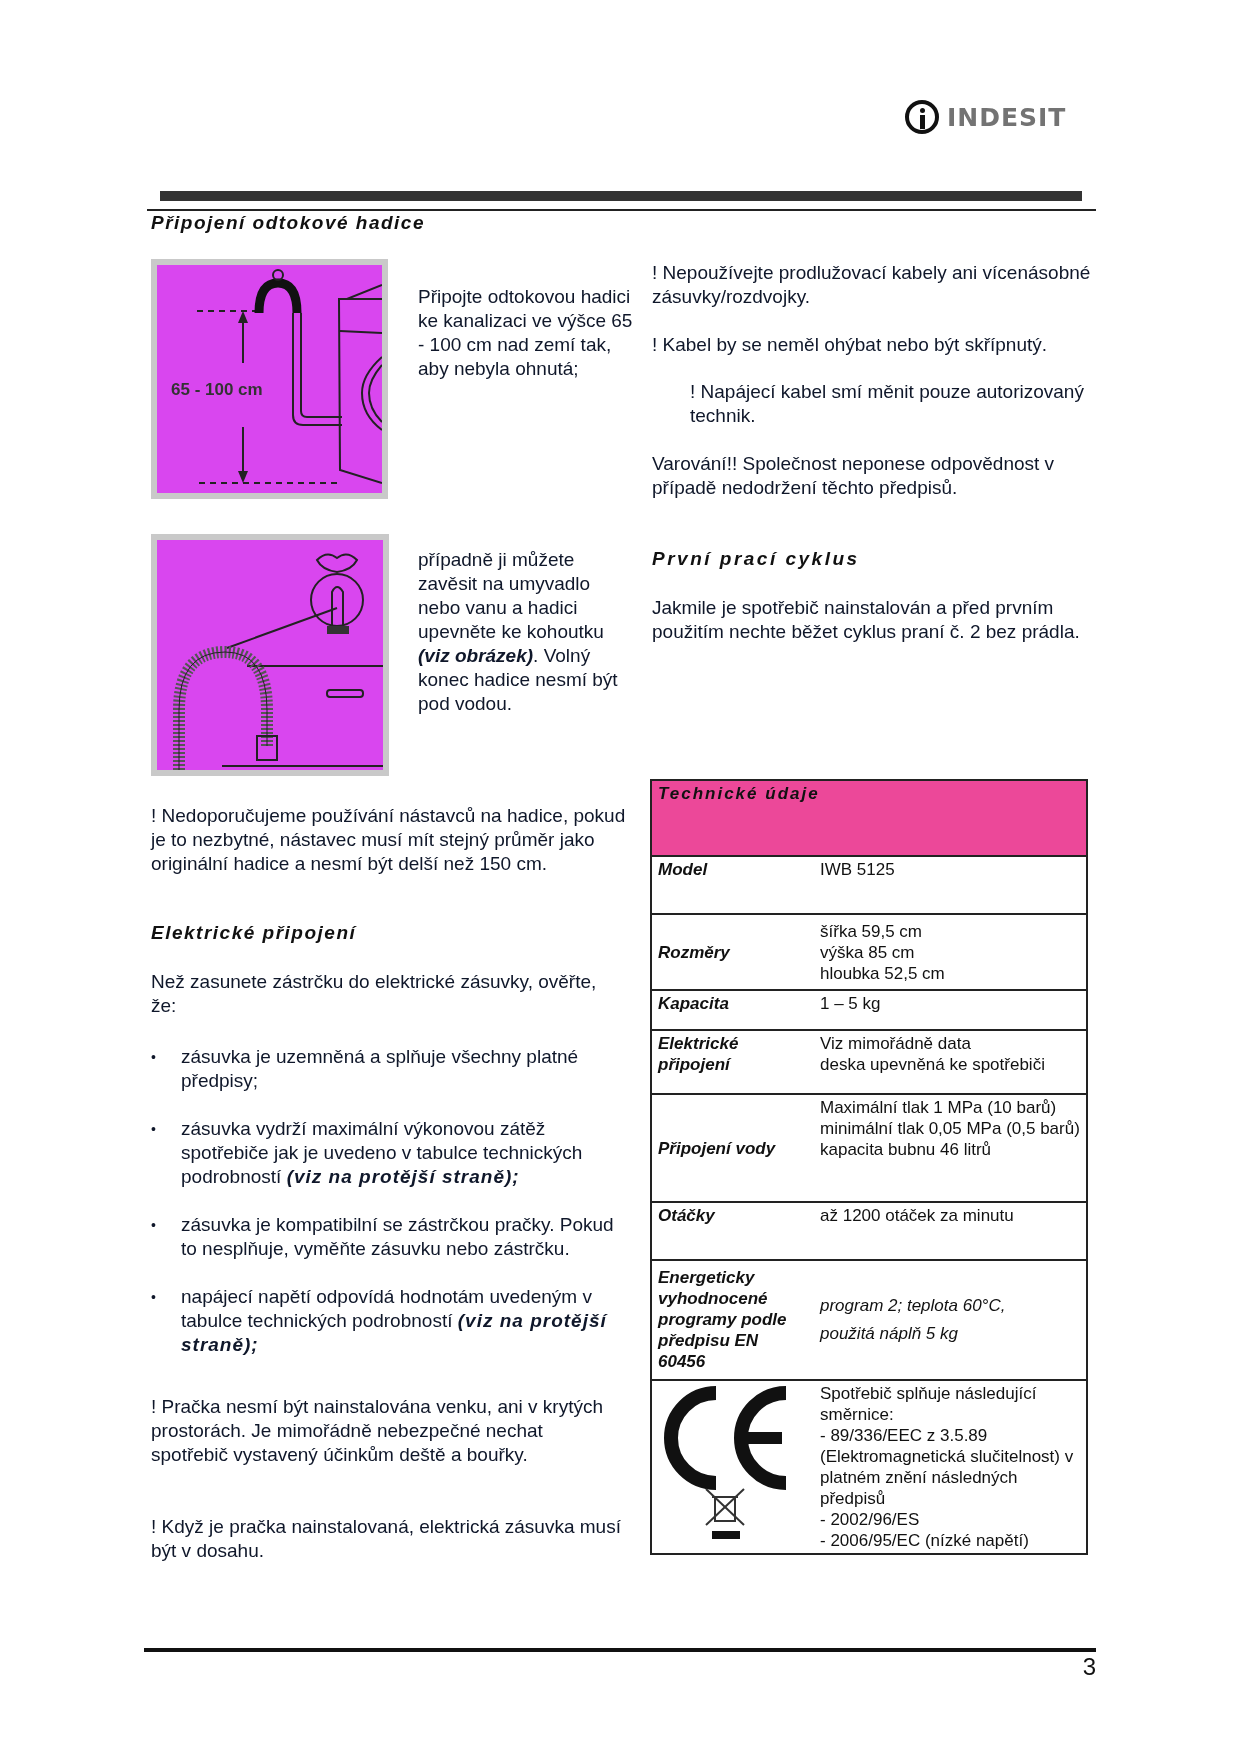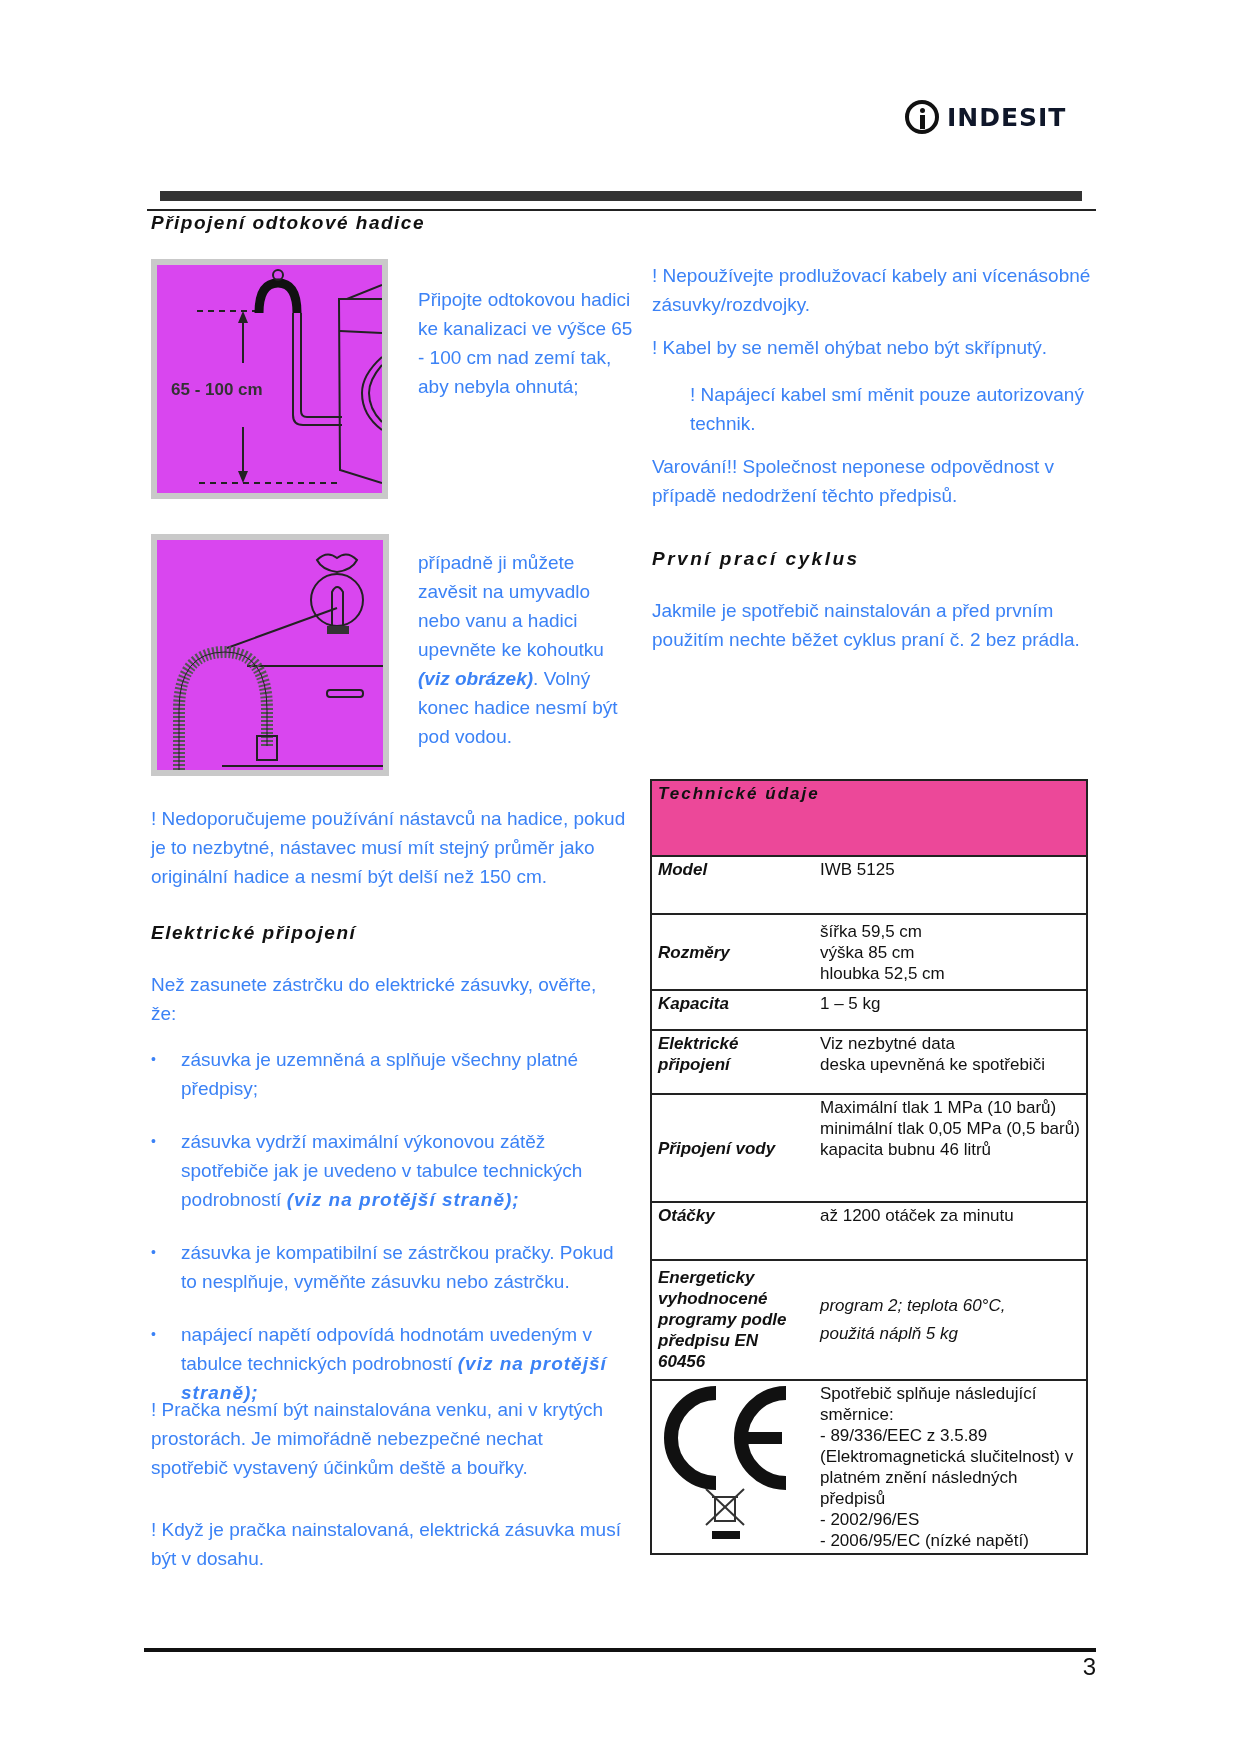--- a/index.html
+++ b/index.html
@@ -1,30 +1,30 @@
 <!DOCTYPE html>
 <html><head>
   <meta charset="utf-8">
   <style>
     html, body { margin: 0; padding: 0; background: #ffffff; }
     body { width: 1241px; height: 1753px; position: relative; overflow: hidden;
            font-family: "Liberation Sans", sans-serif; color: #111; }
     .abs { position: absolute; }
-    .txt { font-size: 19px; line-height: 29px; color: #3b82f6; }
+    .txt { font-size: 19px; line-height: 24px; color: #0f172a; }
     .h-it { font-weight: bold; font-style: italic; letter-spacing: 1.5px; font-size: 19px; }
     .bi { font-weight: bold; font-style: italic; letter-spacing: 1px; }
     p { margin: 0; }
 
     
     #logo { left: 905px; top: 96px; width: 180px; height: 42px; display: flex; align-items: center; }
     #logo .ring { width: 34px; height: 34px; border: 4px solid #111; border-radius: 50%; box-sizing: border-box;
                   position: relative; margin-right: 8px; }
     #logo .ring::before { content: ""; position: absolute; left: 11px; top: 4px; width: 5px; height: 5px; background: #111; border-radius: 50%; }
     #logo .ring::after  { content: ""; position: absolute; left: 11px; top: 11px; width: 5px; height: 14px; background: #111; }
-    #logo .word { font-family: "DejaVu Sans", sans-serif; font-weight: bold; font-size: 25px; letter-spacing: 1px; color: #0f172a; }
+    #logo .word { font-family: "DejaVu Sans", sans-serif; font-weight: bold; font-size: 25px; letter-spacing: 1px; color: #737373; }
 
     
     #rule-thick { left: 160px; top: 191px; width: 922px; height: 10px; background: #333; }
     #rule-thin  { left: 147px; top: 209px; width: 949px; height: 2px; background: #222; }
     #rule-foot  { left: 144px; top: 1648px; width: 952px; height: 4px; background: #111; }
     #page-num   { right: 145px; top: 1653px; font-size: 24px; }
 
     
     .figframe { border: 6px solid #c9c9c9; background: #d946ef; box-sizing: border-box; overflow: hidden; }
     #fig1 { left: 151px; top: 259px; width: 237px; height: 240px; }
@@ -139,21 +139,21 @@
   </tr>
   <tr style="height:40px;">
     <td class="lbl">Kapacita</td>
     <td class="val">
           <div>1 – 5 kg</div>
         </td>
   </tr>
   <tr style="height:64px;">
     <td class="lbl">Elektrické připojení</td>
     <td class="val">
-      <div>Viz nezbytné data</div>
+      <div>Viz mimořádně data</div>
       <div>deska upevněná ke spotřebiči</div>
     </td>
   </tr>
   <tr style="height:108px;">
     <td class="lbl vmid">Připojení vody</td>
     <td class="val">
       <div>Maximální tlak 1 MPa (10 barů)</div>
       <div>minimální tlak 0,05 MPa (0,5 barů)</div>
       <div>kapacita bubnu 46 litrů</div>
     </td>

